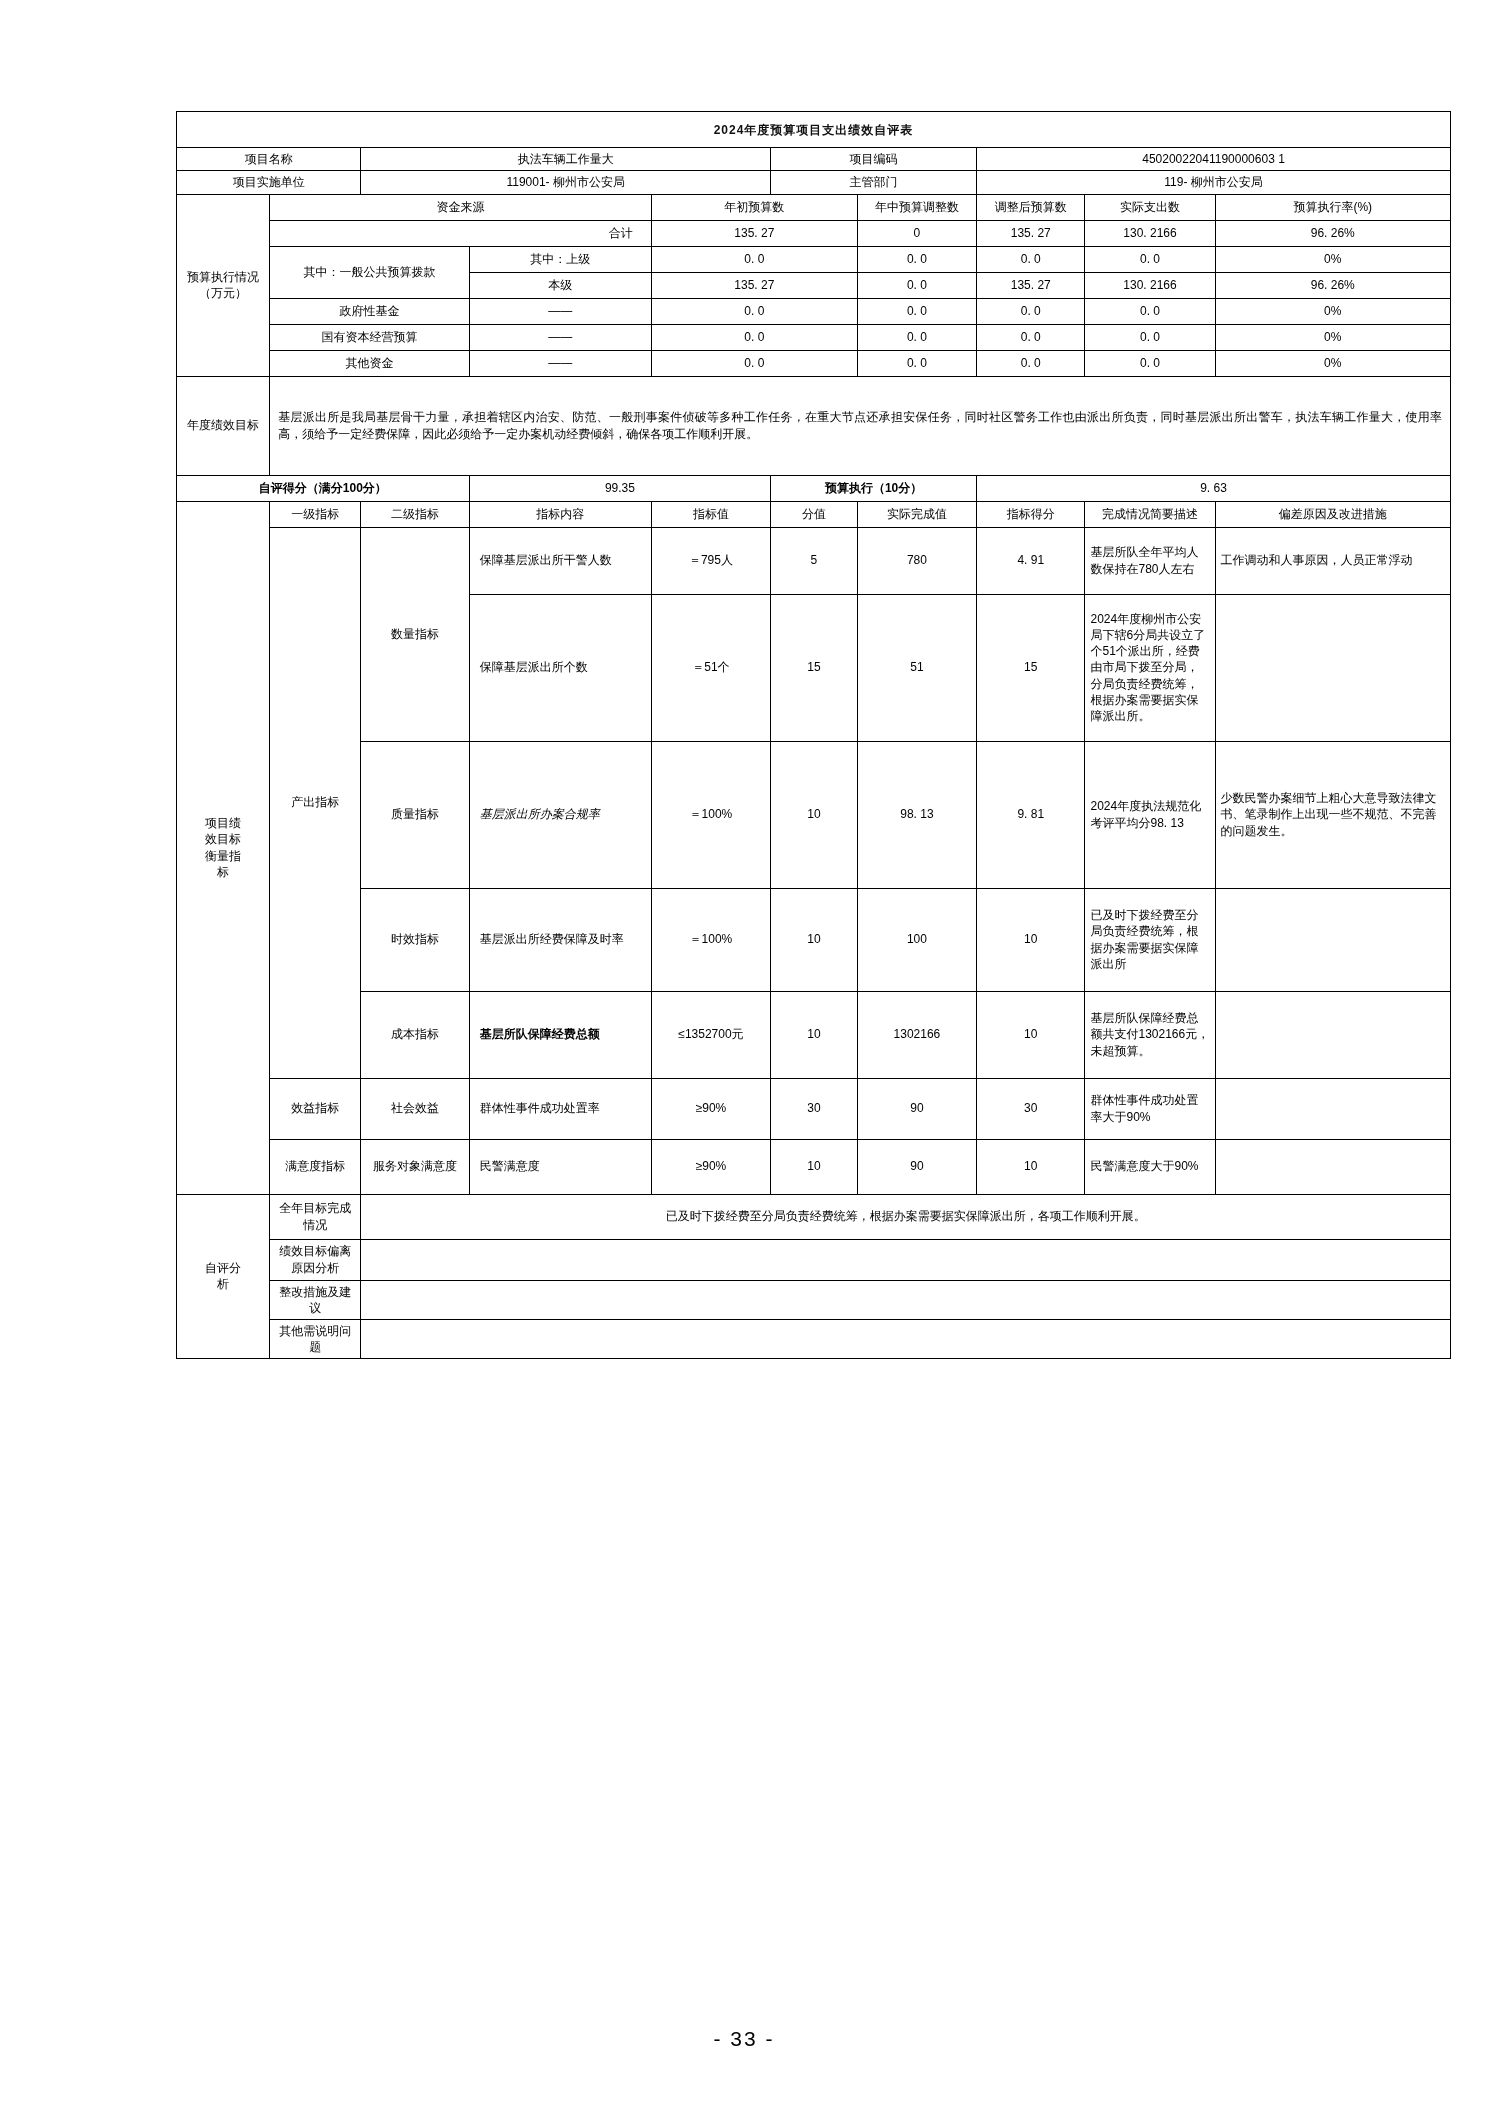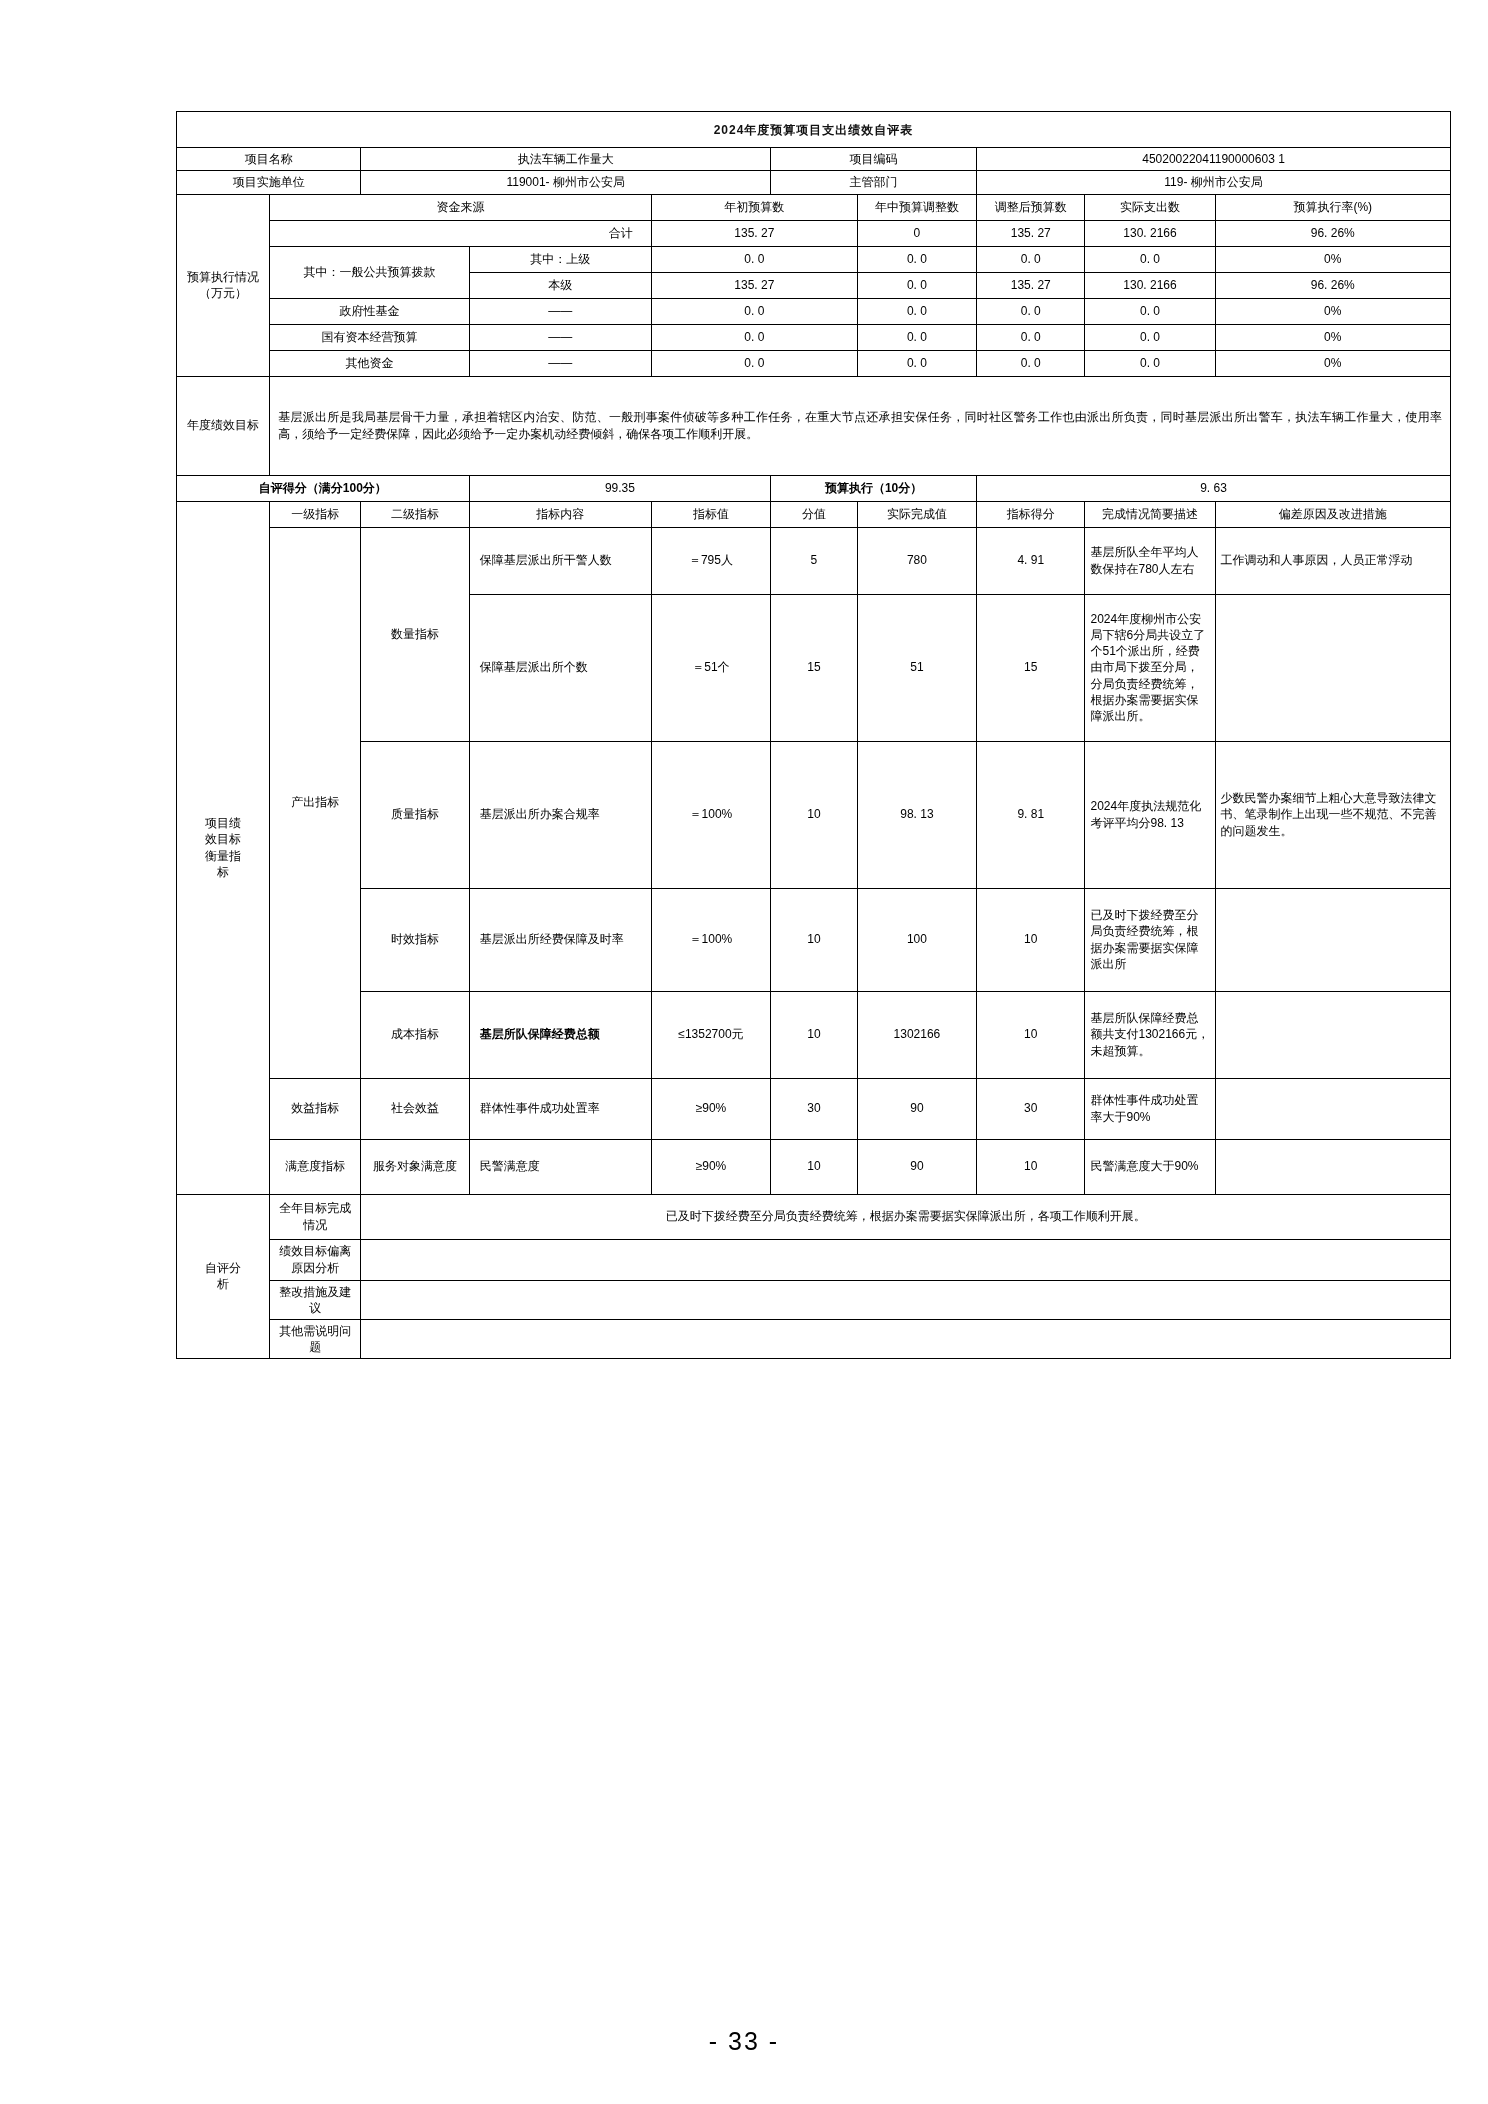--- a/index.html
+++ b/index.html
@@ -74,21 +74,21 @@
     text-align: left !important;
     padding-left: 10px !important;
     font-size: 12.5px;
   }
   .pagenum {
     position: absolute;
     top: 2000px;
     left: 0;
     width: 1488px;
     text-align: center;
-    font-size: 25px;
+    font-size: 21px;
     letter-spacing: 2px;
   }
   .v-label {
     font-size: 12.5px;
     line-height: 1.5;
   }
 </style>
 </head>
 <body>
 
@@ -245,21 +245,21 @@
         <td class="lbl">＝51个</td>
         <td class="lbl">15</td>
         <td class="lbl">51</td>
         <td class="lbl">15</td>
         <td class="desc">2024年度柳州市公安局下辖6分局共设立了个51个派出所，经费由市局下拨至分局，分局负责经费统筹，根据办案需要据实保障派出所。</td>
         <td colspan="2" class="desc"></td>
       </tr>
 
       <tr>
         <td class="lbl">质量指标</td>
-        <td class="idxname" style="height:140px;">基层派出所办案合规率</td>
+        <td class="idxname" style="height:140px;font-style:italic;">基层派出所办案合规率</td>
         <td class="lbl">＝100%</td>
         <td class="lbl">10</td>
         <td class="lbl">98. 13</td>
         <td class="lbl">9. 81</td>
         <td class="desc">2024年度执法规范化考评平均分98. 13</td>
         <td colspan="2" class="desc">少数民警办案细节上粗心大意导致法律文书、笔录制作上出现一些不规范、不完善的问题发生。</td>
       </tr>
 
       <tr>
         <td class="lbl">时效指标</td>

